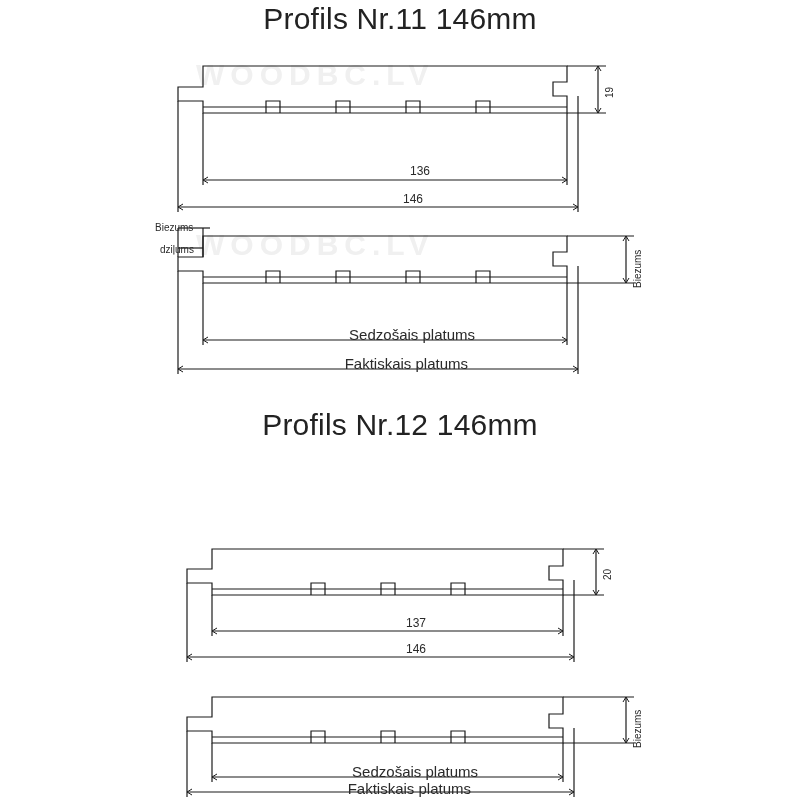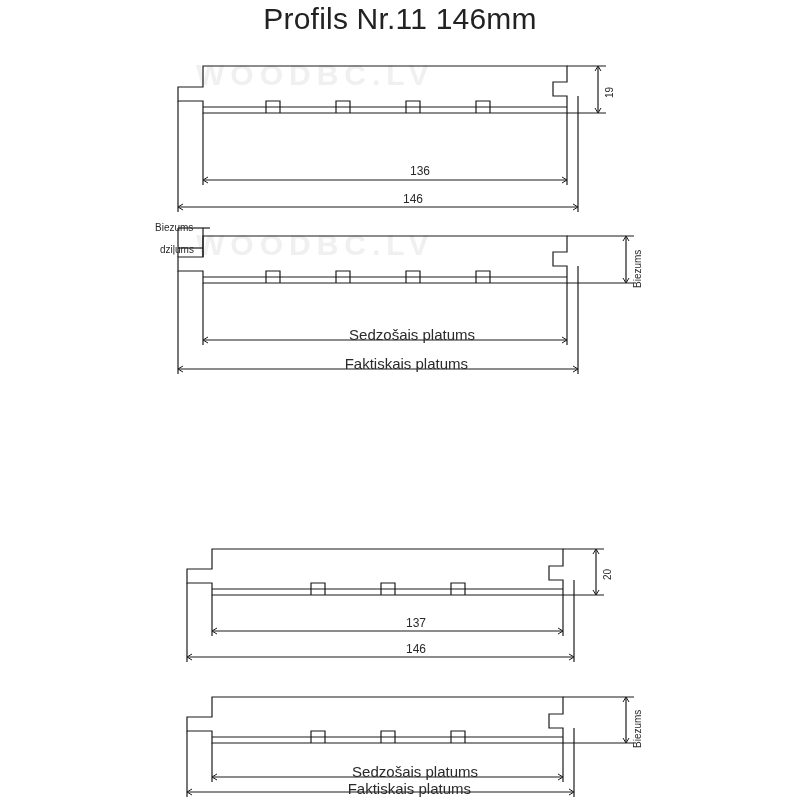--- a/index.html
+++ b/index.html
@@ -67,20 +67,21 @@
     transform-origin: left top;
   }
   .center { text-align: right; }
 </style>
 </head>
 <body>
 
 <div class="page">
 
   <div class="section-title" id="title-11">Profils Nr.11 146mm</div>
+  <div class="section-title" id="title-12">Profils Nr.12 146mm</div>
 
   <div class="wm" id="wm-1">WOODBC.LV</div>
   <div class="wm" id="wm-2">WOODBC.LV</div>
 
   <svg class="drawing" viewBox="0 0 800 800">
     <g fill="none" stroke="#1b1b1b" stroke-width="1.2" stroke-linejoin="miter" shape-rendering="geometricPrecision">
 
       <g>
 
         <path d="M 203 66

